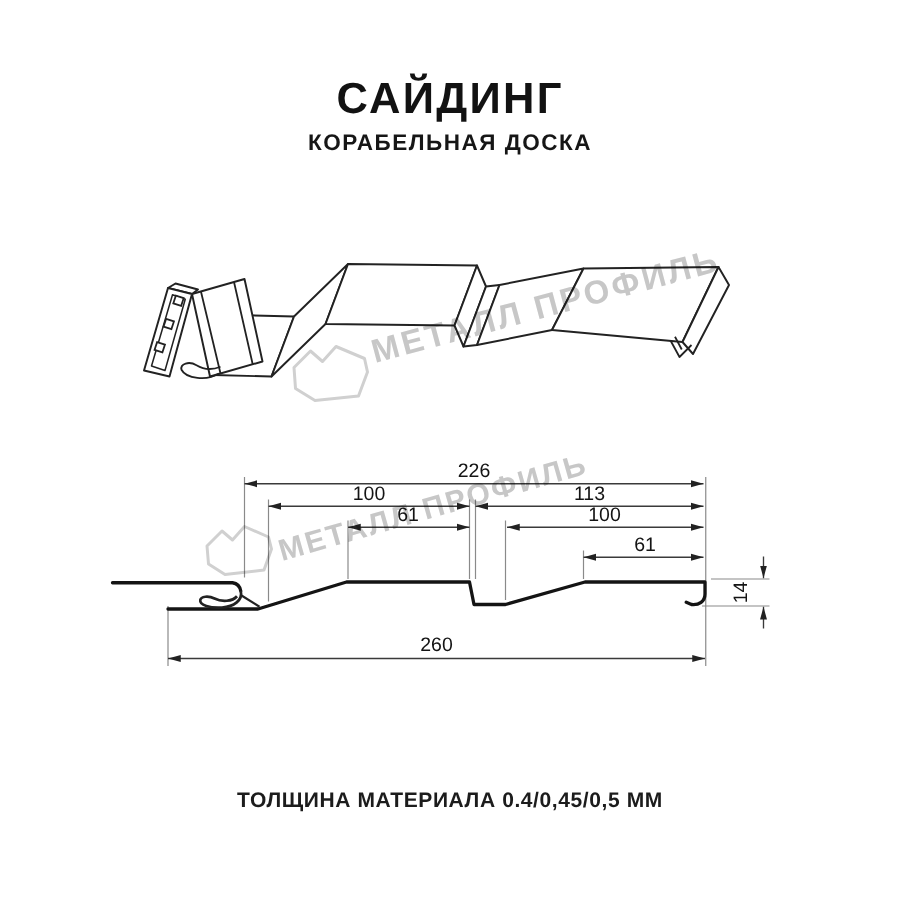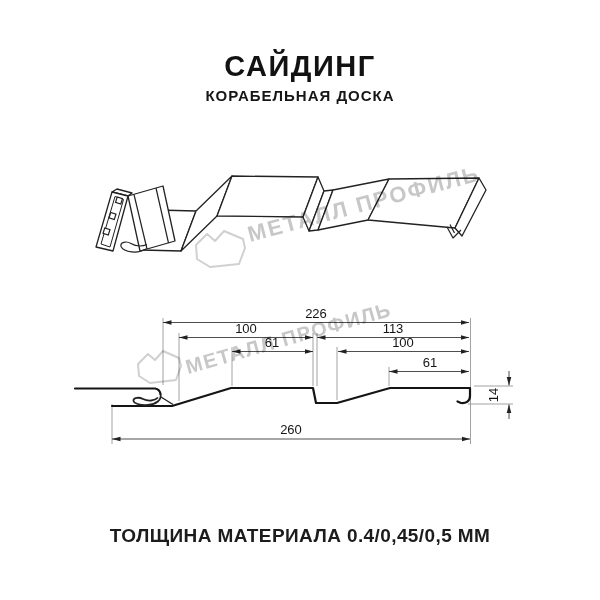--- a/index.html
+++ b/index.html
@@ -3,21 +3,21 @@
 <meta charset="utf-8">
 <style>
   html,body{margin:0;padding:0;background:#fff;}
   .canvas{position:relative;width:600px;height:600px;background:#ffffff;overflow:hidden;
           font-family:"Liberation Sans", sans-serif;color:#1a1a1a;}
   .hdr{position:absolute;left:0;width:600px;text-align:center;}
   .hdr.title{top:50px;font-size:29px;font-weight:800;letter-spacing:1.5px;color:#121212;}
   .hdr.subtitle{top:87px;font-size:15px;font-weight:700;letter-spacing:1px;color:#161616;}
   .hdr.model{top:105px;font-size:12.5px;font-weight:700;letter-spacing:.5px;color:#161616;}
   .footer{position:absolute;left:0;top:525px;width:600px;text-align:center;
-          font-size:19px;font-weight:700;letter-spacing:.4px;color:#1c1c1c;}
+          font-size:14px;font-weight:700;letter-spacing:.4px;color:#1c1c1c;}
   svg{position:absolute;left:0;top:0;}
   .wm{mix-blend-mode:multiply;}
   .wm text{font-family:"Liberation Sans", sans-serif;font-weight:700;fill:#c7c7c7;}
   .dimtxt{font-family:"Liberation Sans", sans-serif;font-size:13px;fill:#141414;}
   .face{fill:#ffffff;stroke:#222;stroke-width:1.3;stroke-linejoin:round;}
   .edge{fill:none;stroke:#222;stroke-width:1.2;stroke-linejoin:round;}
   .prof{fill:none;stroke:#141414;stroke-width:2.2;stroke-linejoin:round;stroke-linecap:round;}
   .ext{stroke:#8a8a8a;stroke-width:.8;}
   .dim{stroke:#3a3a3a;stroke-width:.9;}
 </style>

